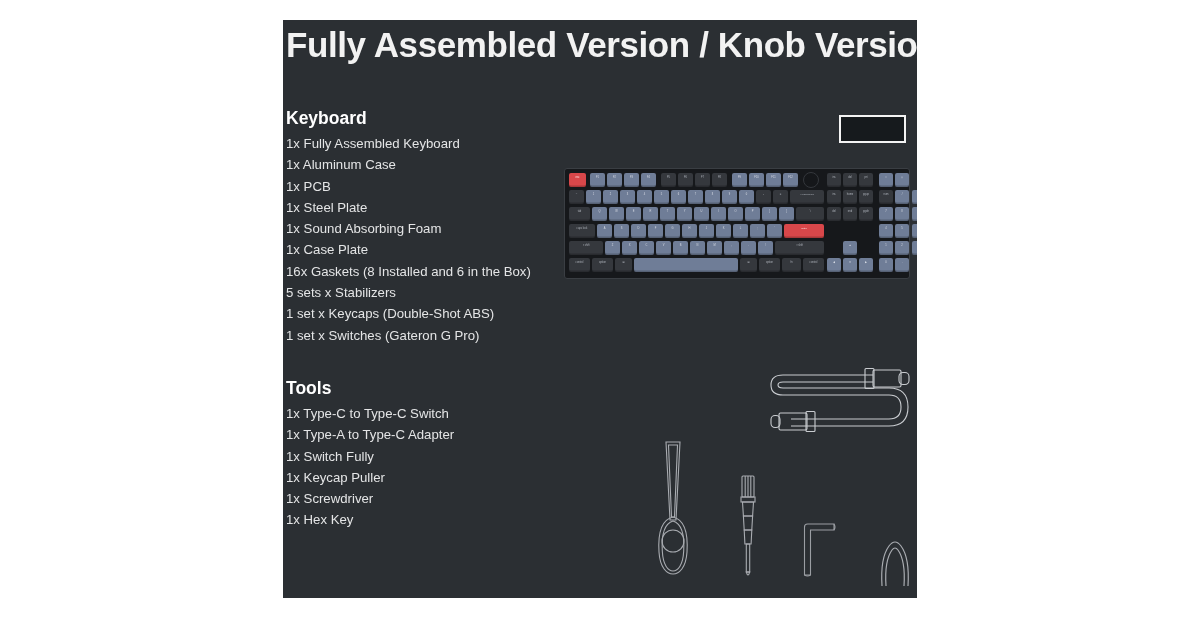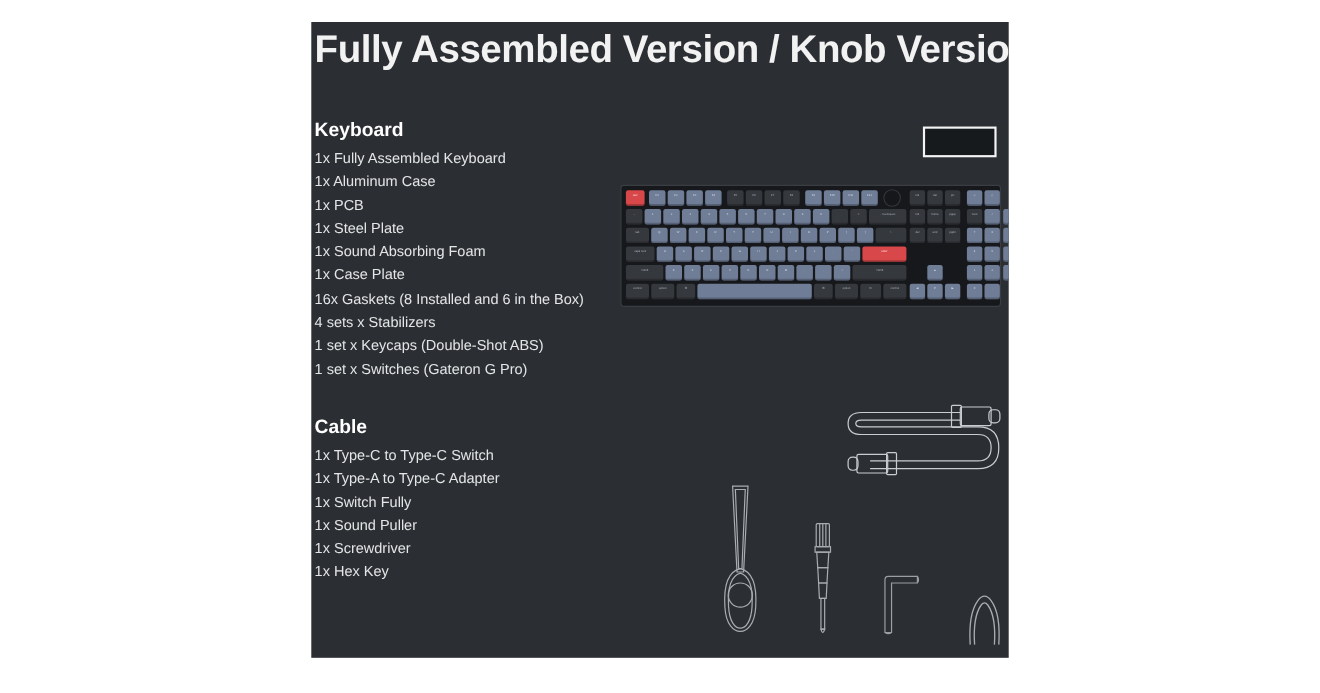--- a/index.html
+++ b/index.html
@@ -71,30 +71,30 @@
     <div id="speclist">
 
       <div class="sec-head">Keyboard</div>
       <div class="li">1x Fully Assembled Keyboard</div>
       <div class="li">1x Aluminum Case</div>
       <div class="li">1x PCB</div>
       <div class="li">1x Steel Plate</div>
       <div class="li">1x Sound Absorbing Foam</div>
       <div class="li">1x Case Plate</div>
       <div class="li">16x Gaskets (8 Installed and 6 in the Box)</div>
-      <div class="li">4 sets x Stabilizers</div>
+      <div class="li">5 sets x Stabilizers</div>
       <div class="li">1 set x Keycaps (Double-Shot ABS)</div>
       <div class="li">1 set x Switches (Gateron G Pro)</div>
 
-      <div class="sec-head gap">Cable</div>
+      <div class="sec-head gap">Tools</div>
       <div class="li">1x Type-C to Type-C Switch</div>
       <div class="li">1x Type-A to Type-C Adapter</div>
 
       <div class="li">1x Switch Fully</div>
-      <div class="li">1x Sound Puller</div>
+      <div class="li">1x Keycap Puller</div>
       <div class="li">1x Screwdriver</div>
       <div class="li">1x Hex Key</div>
     </div>
 
     <div id="badge-box"></div>
 
     <div id="kb">
       <div id="kbinner">
 
         <div class="kr" style="left:0;top:0;width:337px;">

